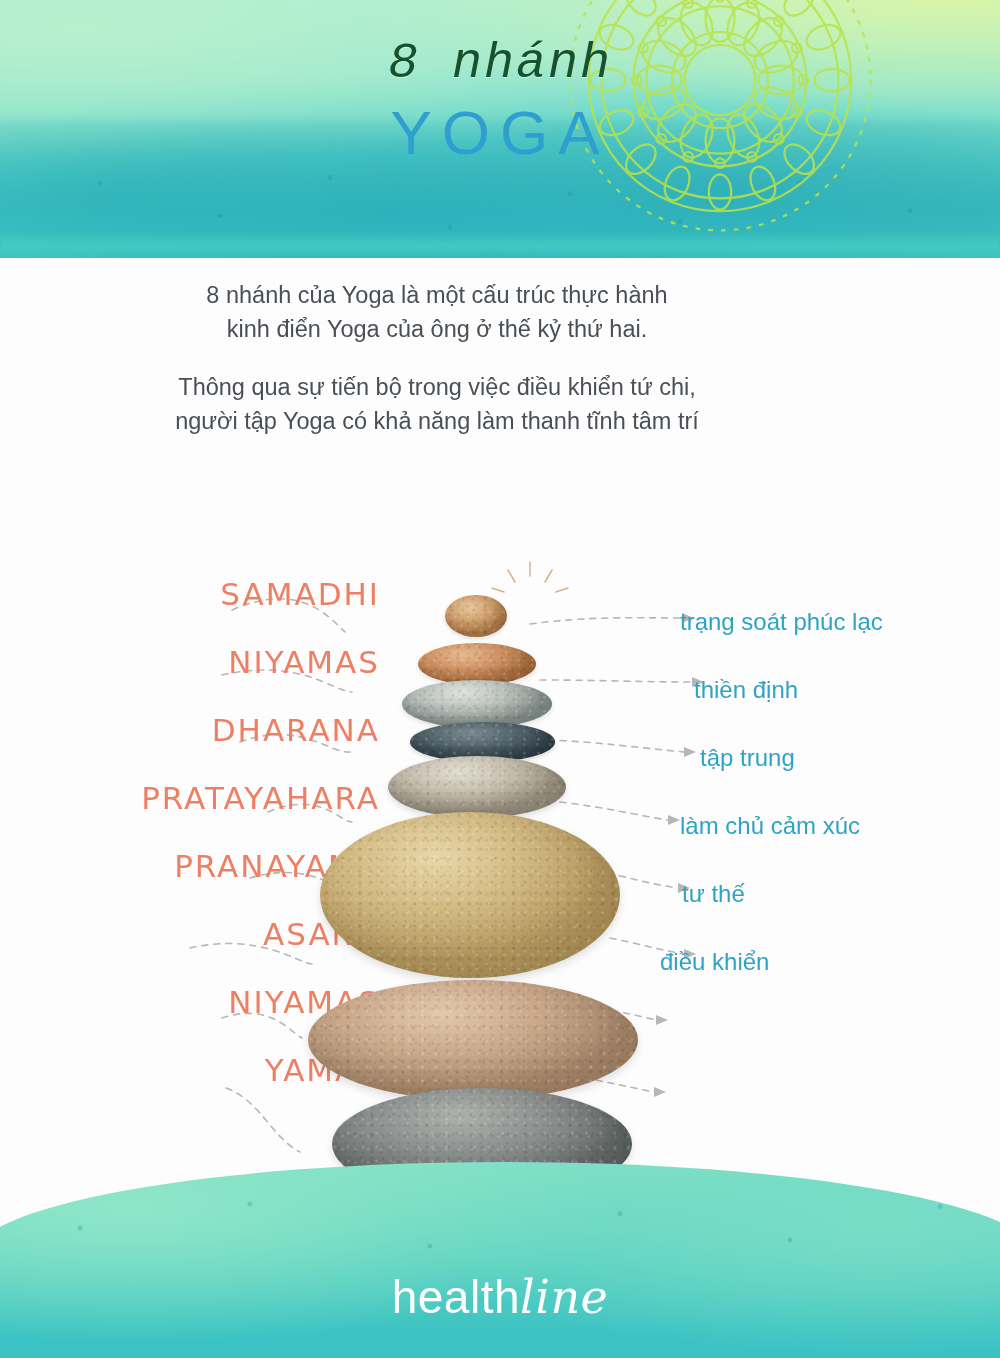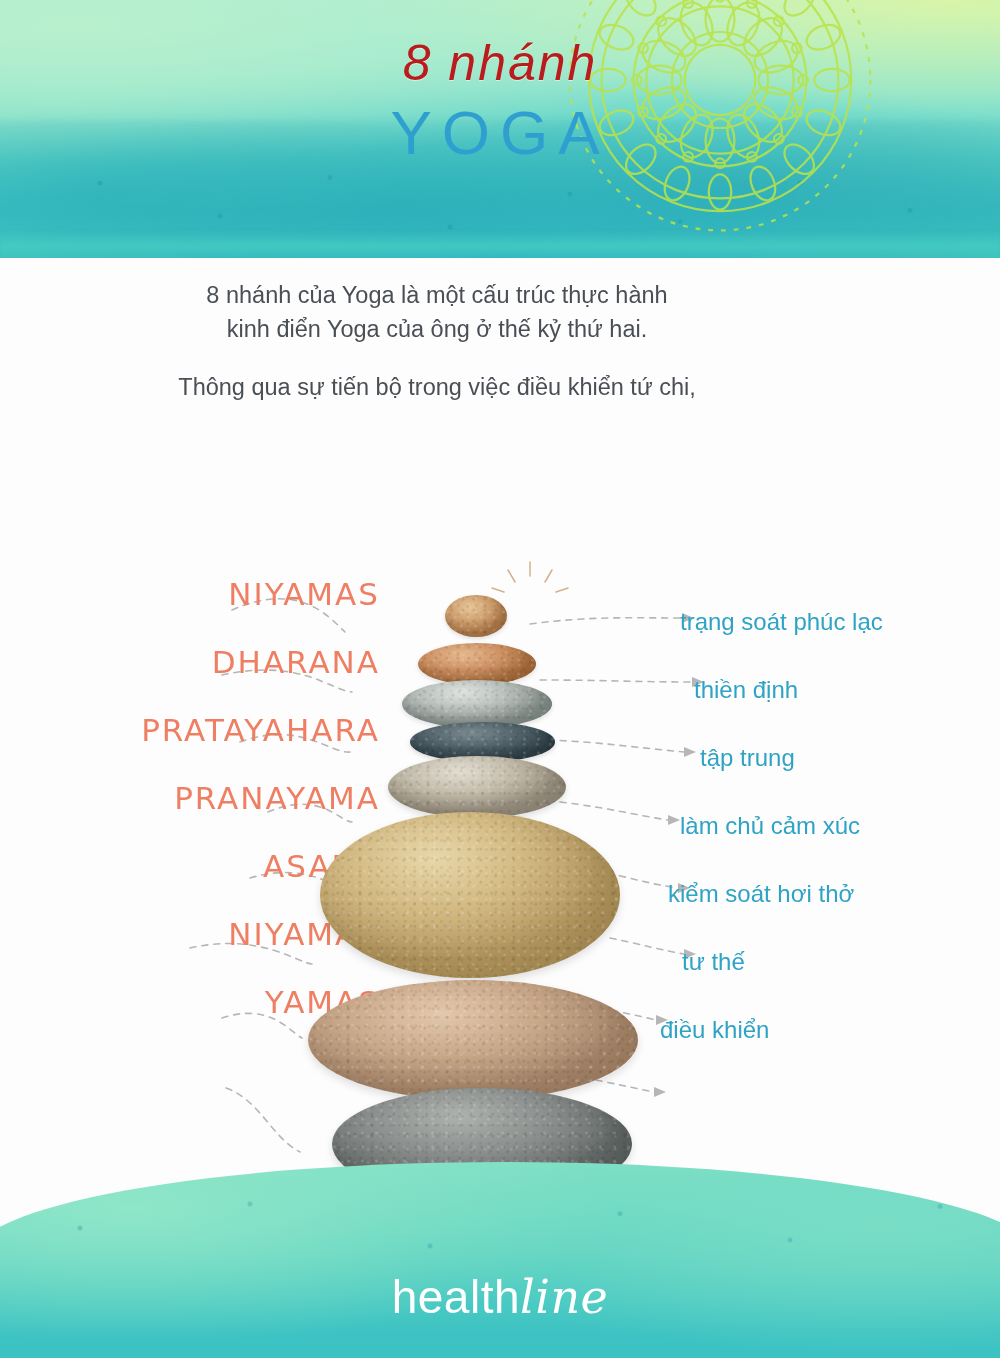--- a/index.html
+++ b/index.html
@@ -65,24 +65,24 @@
     position: absolute; right: 120px; top: -80px;
     width: 320px; height: 320px;
     opacity: .9;
   }
 
   .title-wrap {
     position: absolute; left: 0; top: 36px; width: 1000px;
     text-align: center;
   }
   .title-script {
-    font-family: Liberation Sans, sans-serif;
+    font-family: Liberation Mono, monospace;
     font-style: italic;
     font-size: 50px;
-    color: #b91c1c;
+    color: #14532d;
     letter-spacing: 2px;
     line-height: 1.1;
     text-shadow: 0 1px 0 rgba(255,255,255,.5);
   }
   .title-main {
     font-family: Liberation Sans, sans-serif;
     font-size: 62px;
     letter-spacing: 10px;
     color: #2f9fd0;
     font-weight: 400;
@@ -339,20 +339,21 @@
     <div class="title-wrap">
       <div class="title-script">8 nhánh</div>
       <div class="title-main">YOGA</div>
     </div>
   </div>
 
   <div class="intro">
     <p>8 nhánh của Yoga là một cấu trúc thực hành</p>
     <p>kinh điển Yoga của ông ở thế kỷ thứ hai.</p>
     <p class="para2">Thông qua sự tiến bộ trong việc điều khiển tứ chi,</p>
+    <p>người tập Yoga có khả năng làm thanh tĩnh tâm trí</p>
   </div>
 
   <div class="diagram">
 
     <svg class="connectors" viewBox="0 0 1000 660">
       <g fill="none" stroke="#b6b6b6" stroke-width="1.6" stroke-dasharray="6 6" stroke-linecap="round">
         <path d="M232 70 C 300 40, 330 78, 345 92"></path>
         <path d="M222 135 C 300 118, 330 150, 352 152"></path>
         <path d="M240 202 C 300 180, 330 214, 350 212"></path>
         <path d="M268 272 C 320 250, 340 282, 352 282"></path>
@@ -377,20 +378,21 @@
         <polygon points="684,207 696,212 684,217"></polygon>
         <polygon points="668,275 680,280 668,285"></polygon>
         <polygon points="678,343 690,348 678,353"></polygon>
         <polygon points="684,409 696,414 684,419"></polygon>
         <polygon points="656,475 668,480 656,485"></polygon>
         <polygon points="654,547 666,552 654,557"></polygon>
       </g>
     </svg>
 
     <div class="left-labels">
+      <div class="left-label">SAMADHI</div>
       <div class="left-label">NIYAMAS</div>
       <div class="left-label">DHARANA</div>
       <div class="left-label">PRATAYAHARA</div>
       <div class="left-label">PRANAYAMA</div>
       <div class="left-label">ASANA</div>
       <div class="left-label">NIYAMAS</div>
       <div class="left-label">YAMAS</div>
     </div>
 
     <div class="stones">
@@ -427,21 +429,20 @@
       <div class="stone s-niyamas">
           <div class="grain"></div>
         </div>
     </div>
 
     <div class="right-labels">
       <div class="right-label rl-0">trạng soát phúc lạc</div>
       <div class="right-label rl-1">thiền định</div>
       <div class="right-label rl-2">tập trung</div>
       <div class="right-label rl-3">làm chủ cảm xúc</div>
-      <div class="right-label rl-4">kiểm soát hơi thở</div>
       <div class="right-label rl-5">tư thế</div>
       <div class="right-label rl-7">điều khiển</div>
     </div>
   </div>
 
   <div class="bottom-band">
     <div class="bwash"></div>
     <div class="bspeck"></div>
     <div class="logo">
       <span class="lg-a">health</span><span class="lg-b">line</span>

